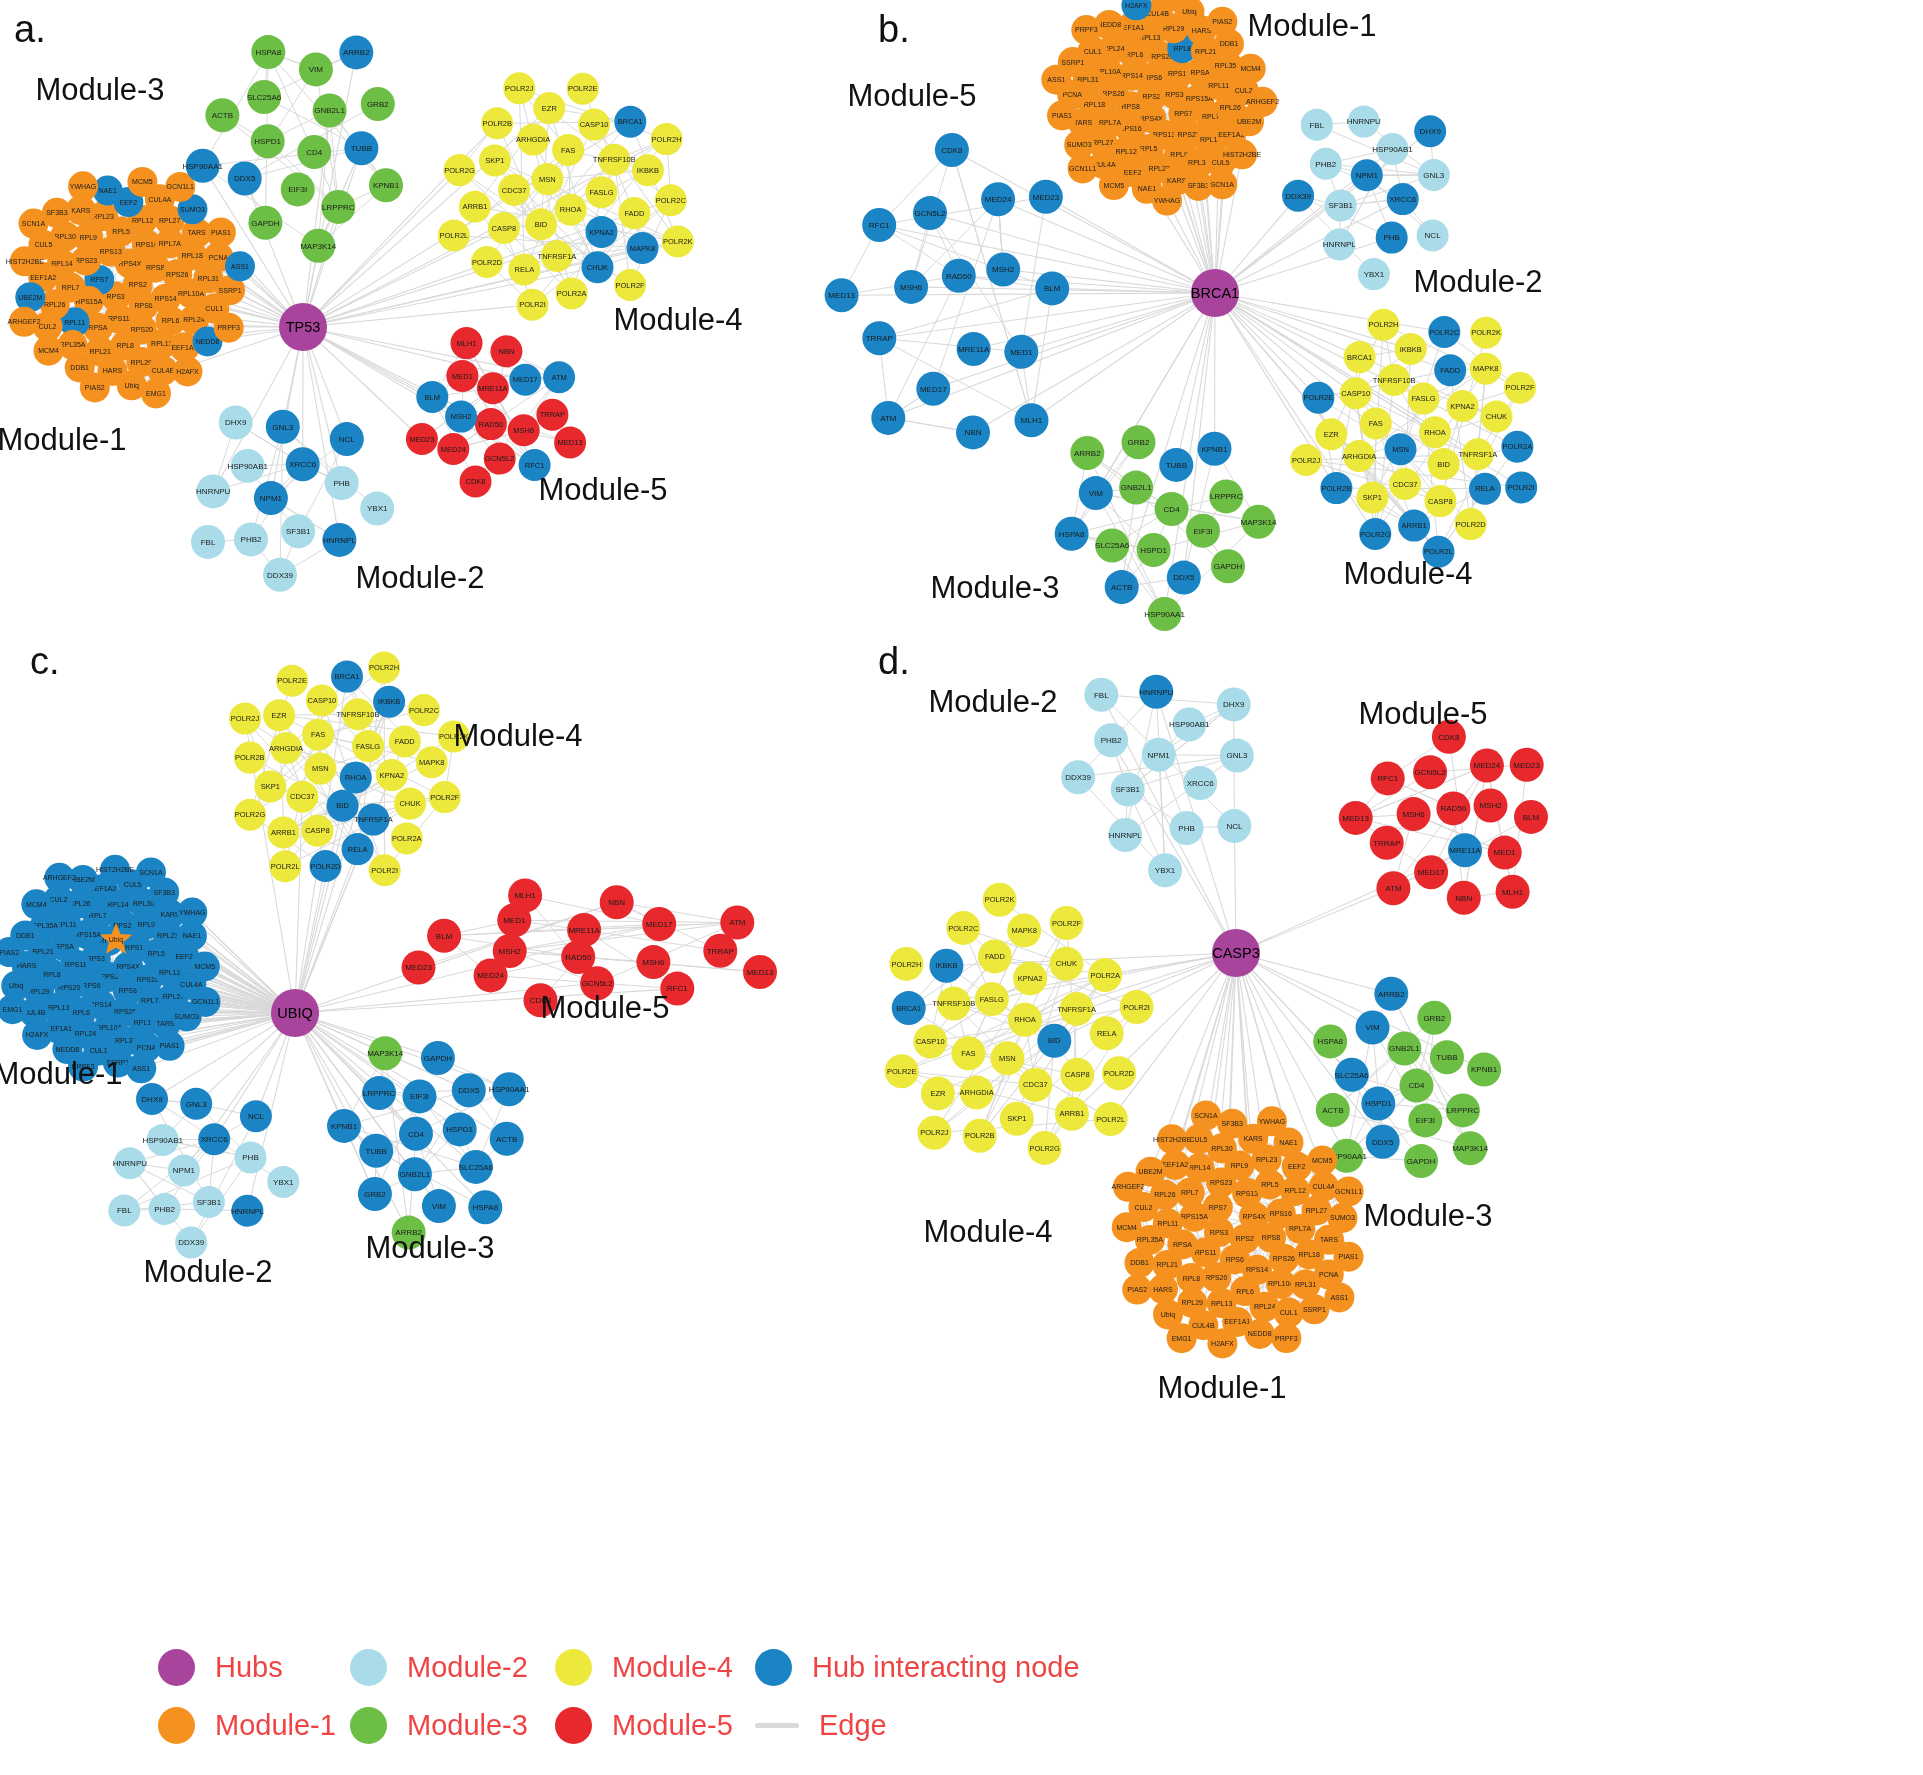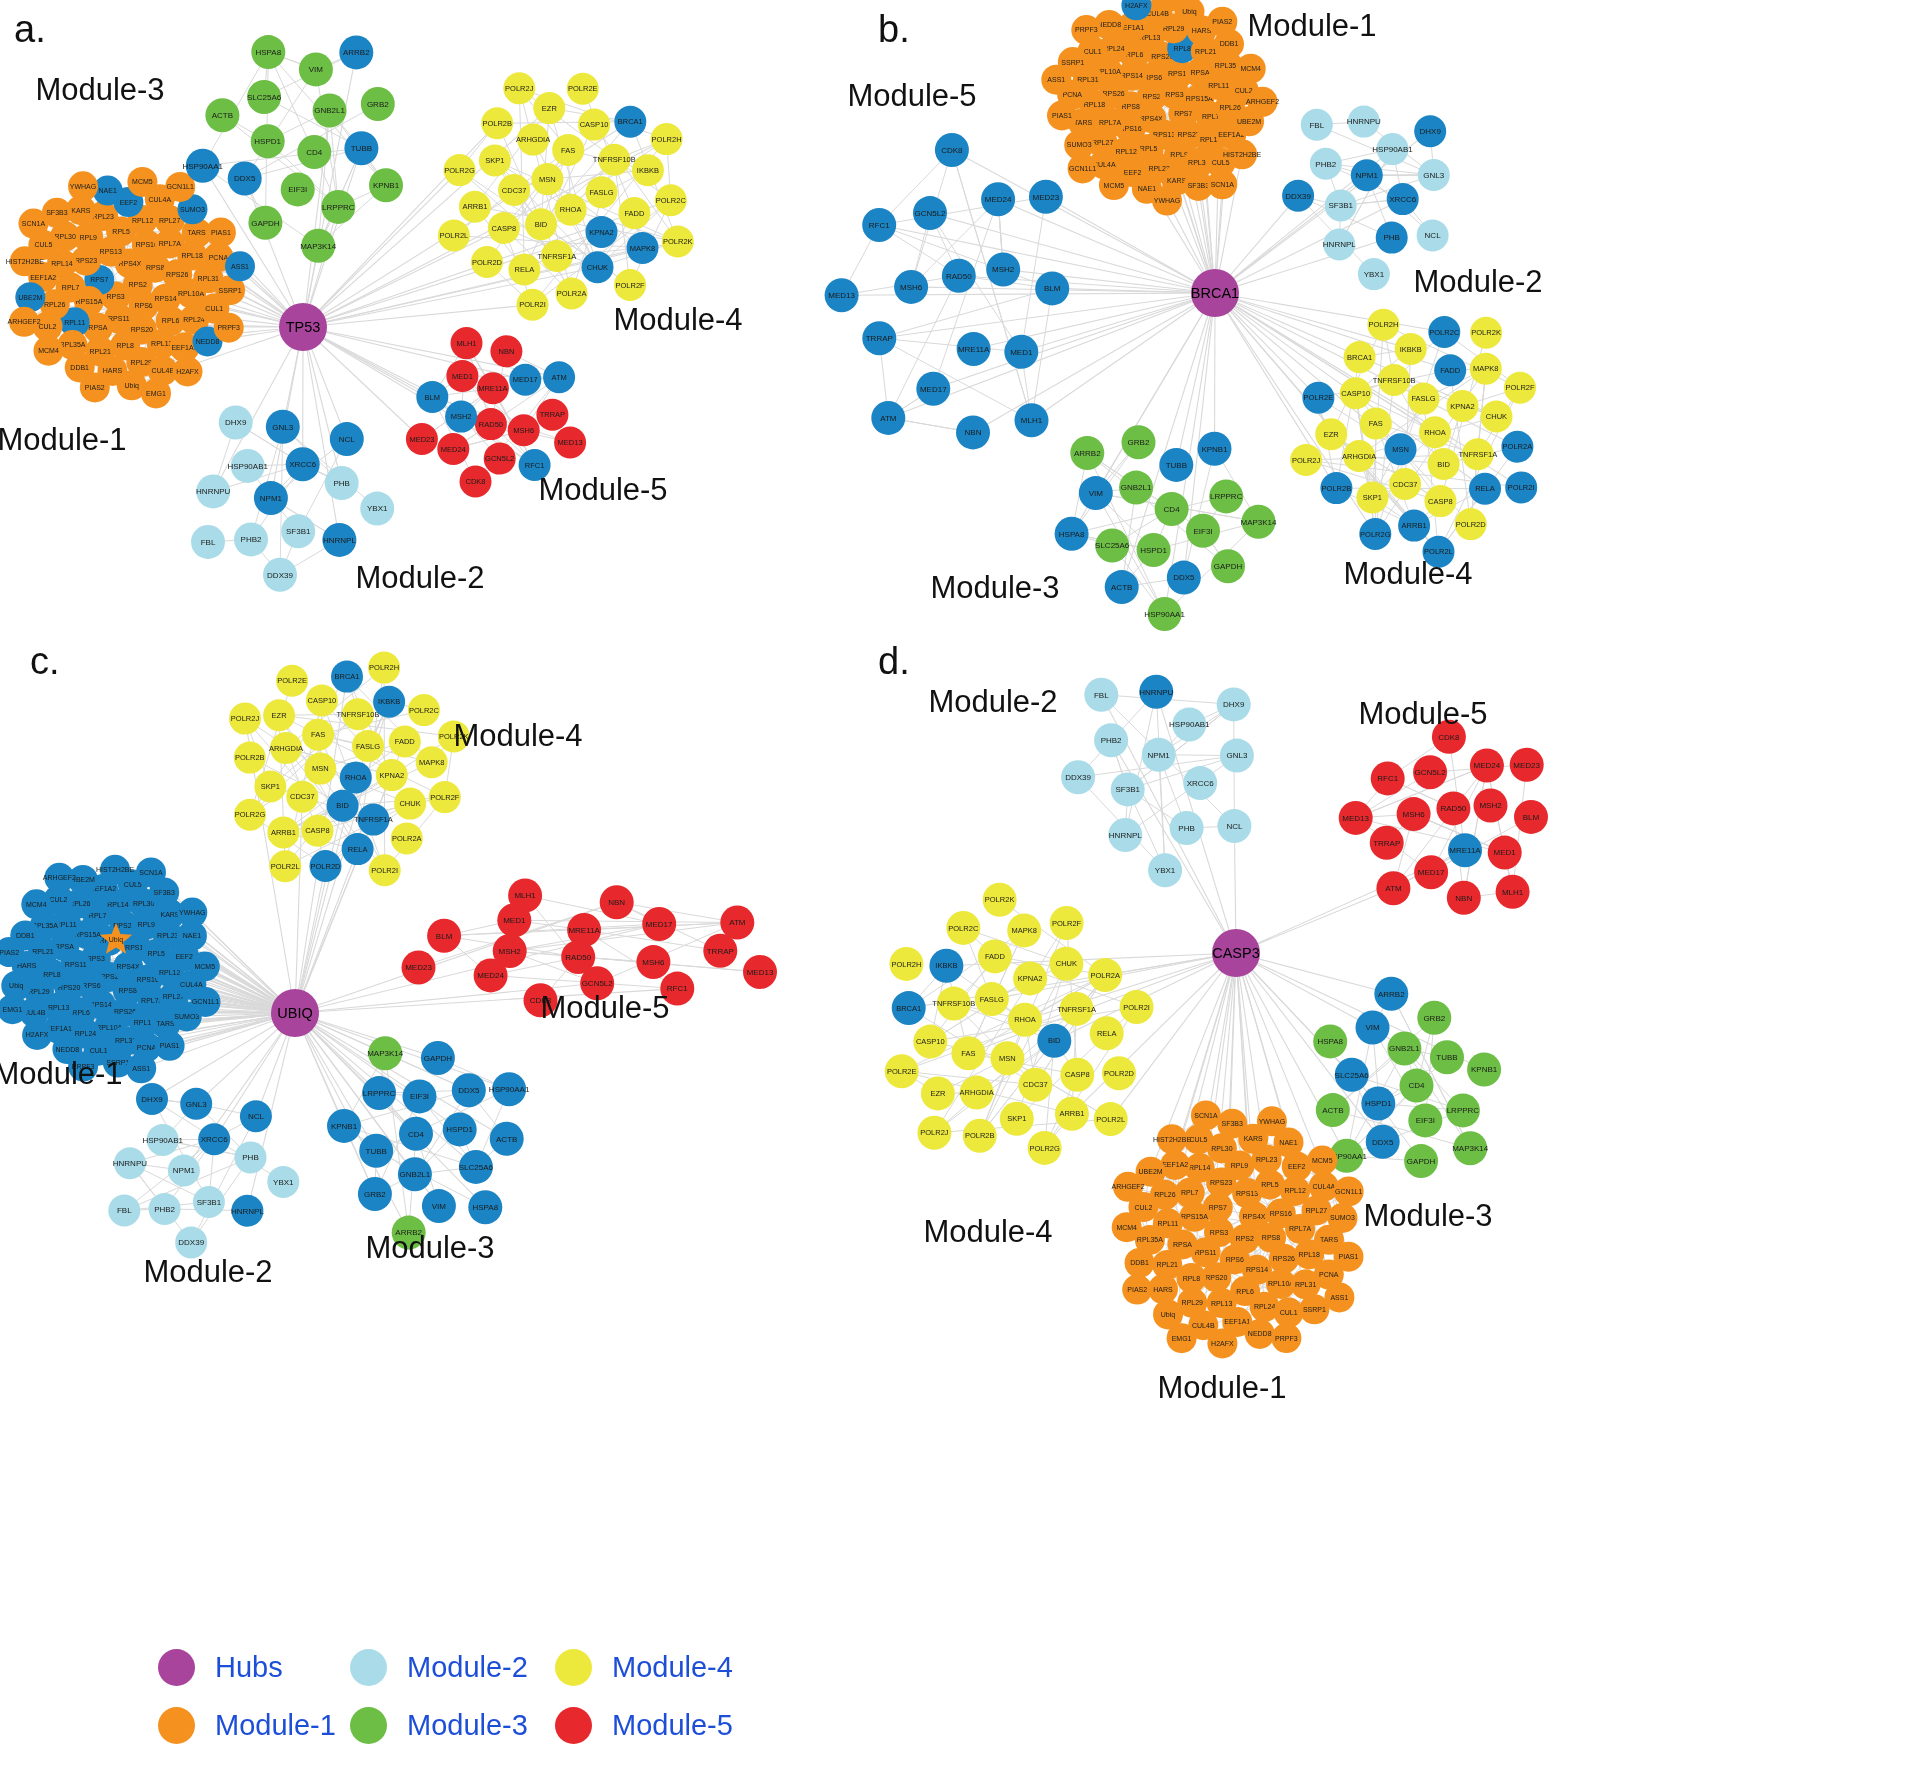--- a/index.html
+++ b/index.html
@@ -4,21 +4,21 @@
 <style>
   html,body{margin:0;padding:0;background:#ffffff;}
   #figure{position:relative;width:1923px;height:1775px;background:#ffffff;
           font-family:"Liberation Sans",sans-serif;overflow:hidden;}
   #net{position:absolute;left:0;top:0;}
   #legend{position:absolute;left:158px;top:1645px;display:flex;}
   .lg-col{display:flex;flex-direction:column;gap:14px;}
   .lg-item{display:flex;align-items:center;gap:20px;height:44px;}
   .lg-swatch{width:37px;height:37px;border-radius:50%;flex:0 0 auto;}
   .lg-line{width:44px;height:5px;flex:0 0 auto;border-radius:2px;}
-  .lg-label{font-size:29px;color:#1d4ed8;white-space:nowrap;}
+  .lg-label{font-size:29px;color:#ef4444;white-space:nowrap;}
   svg text{font-family:"Liberation Sans",sans-serif;}
 </style>
 </head>
 <body>
 
 <div id="figure">
   <svg id="net" width="1923" height="1775" viewBox="0 0 1923 1775">
       <g>
         <line x1="155.2" y1="267.7" x2="79.7" y2="367.5" stroke="#D9D9D9" stroke-width="1"></line>
         <line x1="83.0" y1="186.3" x2="156.0" y2="393.4" stroke="#D9D9D9" stroke-width="1"></line>
@@ -2475,14 +2475,24 @@
       <div class="lg-col" style="width: 200px;">
         <div class="lg-item">
           <span class="lg-swatch" style="background: rgb(237, 233, 60);"></span>
           <span class="lg-label">Module-4</span>
         </div>
         <div class="lg-item">
           <span class="lg-swatch" style="background: rgb(231, 41, 45);"></span>
           <span class="lg-label">Module-5</span>
         </div>
       </div>
+      <div class="lg-col" style="width: auto;">
+        <div class="lg-item">
+          <span class="lg-swatch" style="background: rgb(27, 132, 196);"></span>
+          <span class="lg-label">Hub interacting node</span>
+        </div>
+        <div class="lg-item">
+          <span class="lg-line" style="background: rgb(217, 217, 217);"></span>
+          <span class="lg-label">Edge</span>
+        </div>
+      </div>
     </div>
 </div>
 
 </body></html>

